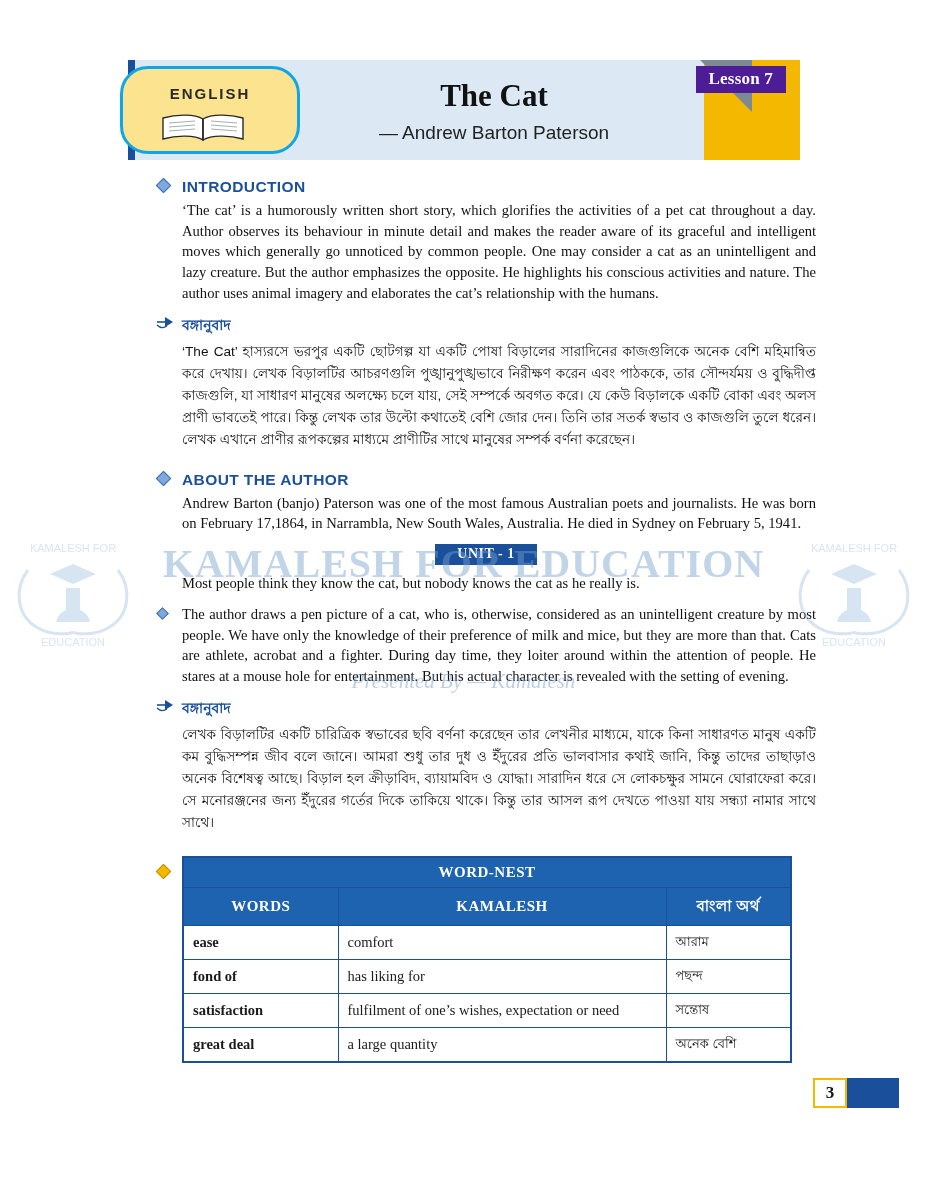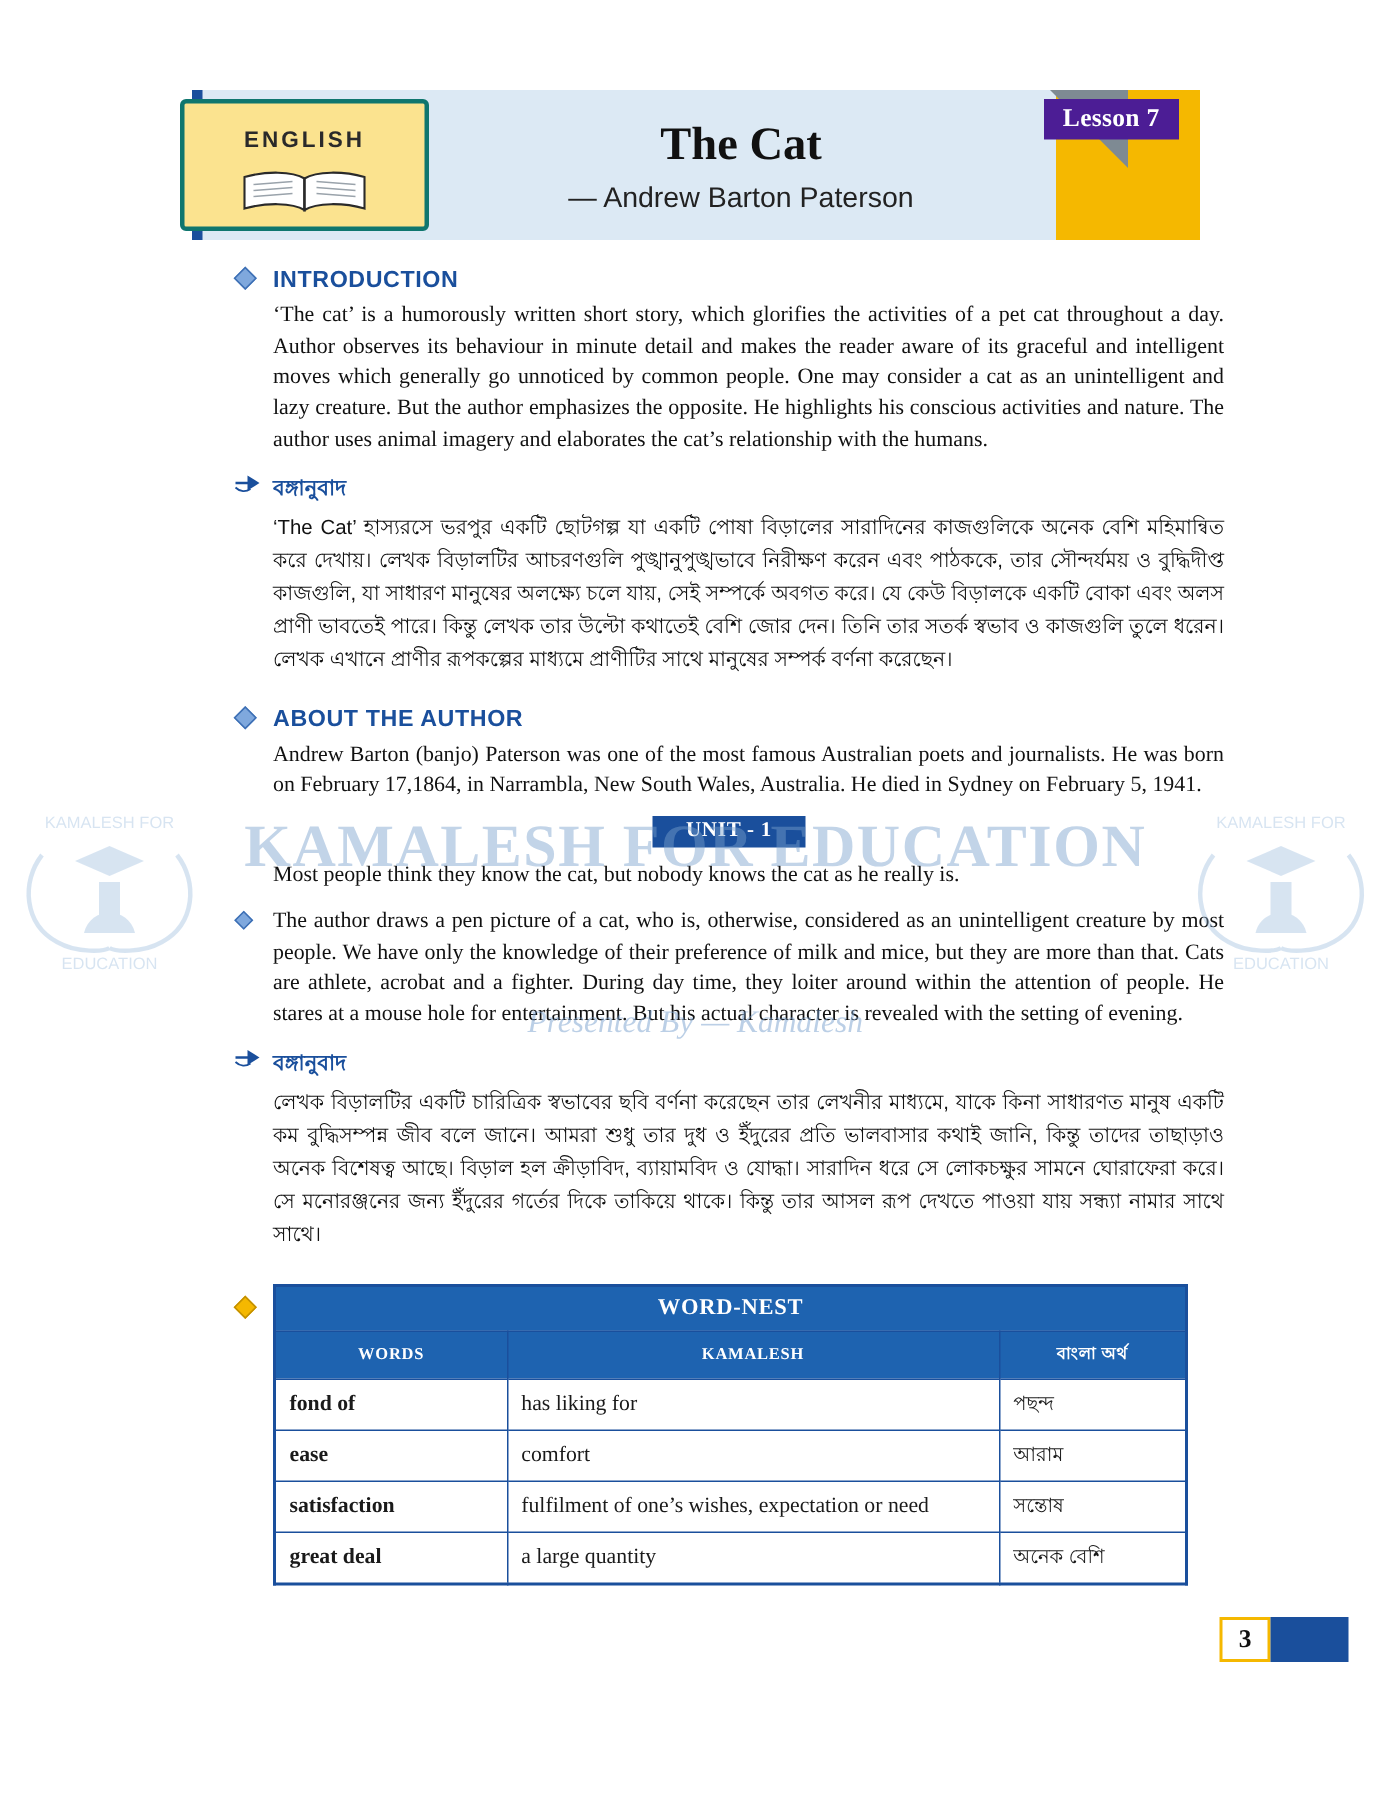--- a/index.html
+++ b/index.html
@@ -55,24 +55,24 @@
     font-weight:bold;
     font-size:17px;
     padding:3px 13px 4px 13px;
     letter-spacing:.2px;
     z-index:5;
     white-space:nowrap;
   }
   .logo-box{
     position:absolute;
     left:-8px; top:6px;
-    width:166px; height:88px;
+    width:180px; height:88px;
     background:#fbe38f;
-    border:3px solid #0f766e;
-    border-radius:4px;
+    border:3px solid #0ea5e9;
+    border-radius:28px;
     z-index:4;
     overflow:hidden;
   }
   .logo-text{
     position:absolute;
     left:0; right:0; top:16px;
     text-align:center;
     font-family:"Liberation Sans", sans-serif;
     font-weight:bold;
     font-size:15px;
@@ -203,21 +203,21 @@
   }
   table.wordnest th, table.wordnest td{
     border:1px solid #1a4f9c;
     padding:6px 9px;
   }
   table.wordnest thead th{
     background:#1e63b0;
     color:#ffffff;
     font-family:"Liberation Serif", serif;
     font-weight:bold;
-    font-size:11px;
+    font-size:15px;
     text-align:center;
     letter-spacing:.5px;
   }
   table.wordnest thead tr.title-row th{
     font-size:15px;
   }
   td.word{
     font-family:"Liberation Serif", serif;
     font-weight:bold;
     font-size:14.5px;
@@ -375,28 +375,28 @@
             <th colspan="3">WORD-NEST</th>
           </tr>
           <tr>
             <th>WORDS</th>
             <th>KAMALESH</th>
             <th class="col-bangla">বাংলা অর্থ</th>
           </tr>
         </thead>
         <tbody>
           <tr>
+            <td class="word">ease</td>
+            <td class="meaning">comfort</td>
+            <td class="bangla">আরাম</td>
+          </tr>
+          <tr>
             <td class="word">fond of</td>
             <td class="meaning">has liking for</td>
             <td class="bangla">পছন্দ</td>
-          </tr>
-          <tr>
-            <td class="word">ease</td>
-            <td class="meaning">comfort</td>
-            <td class="bangla">আরাম</td>
           </tr>
           <tr>
             <td class="word">satisfaction</td>
             <td class="meaning">fulfilment of one’s wishes, expectation or need</td>
             <td class="bangla">সন্তোষ</td>
           </tr>
           <tr>
             <td class="word">great deal</td>
             <td class="meaning">a large quantity</td>
             <td class="bangla">অনেক বেশি</td>

